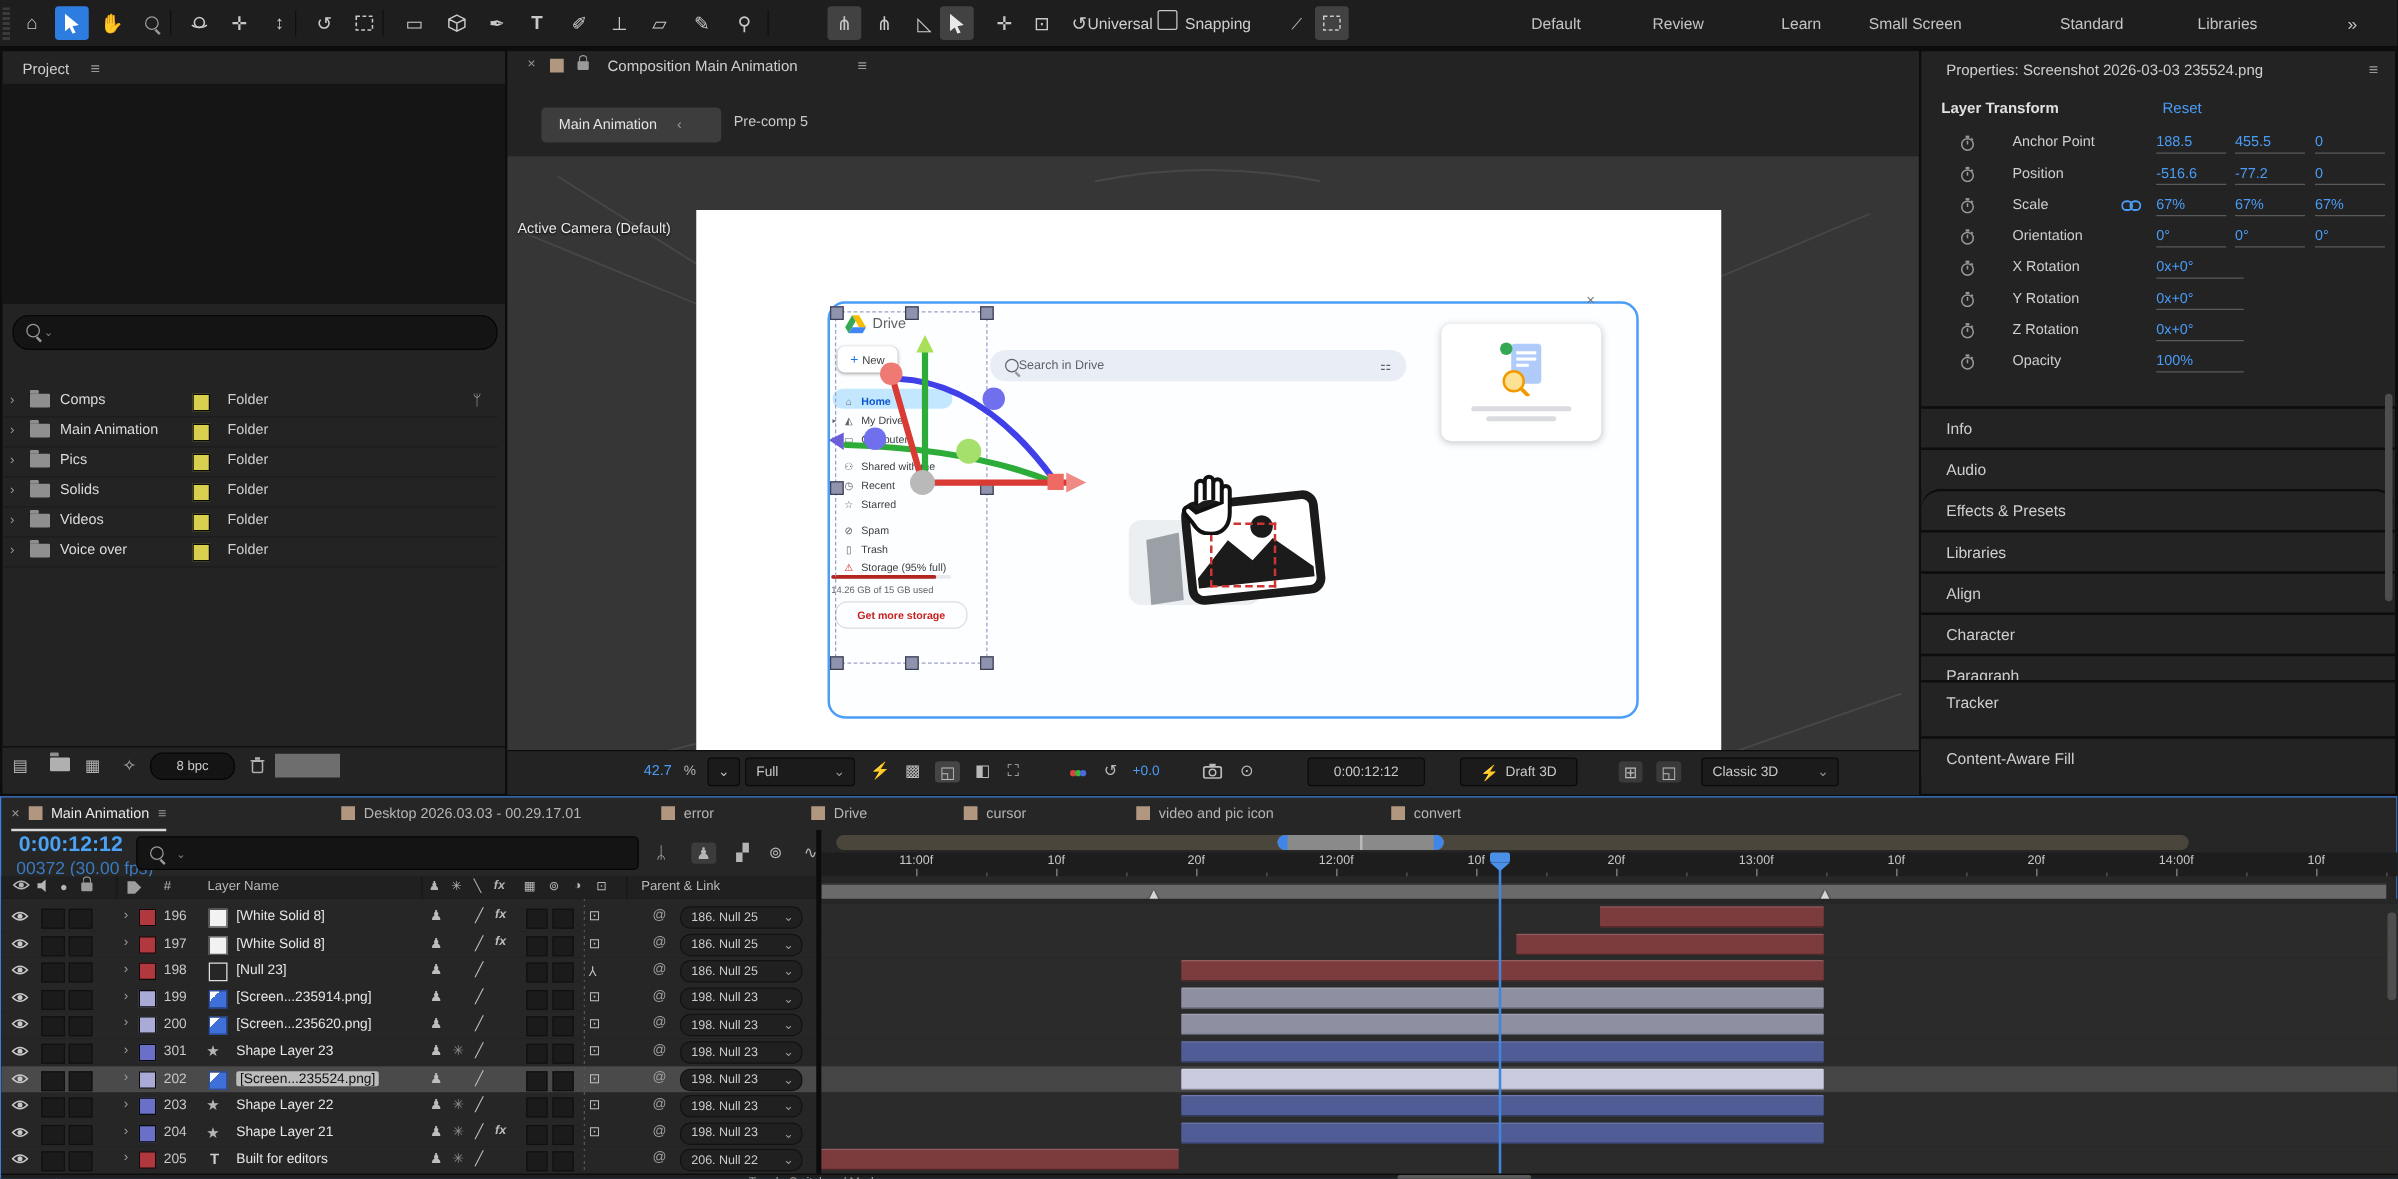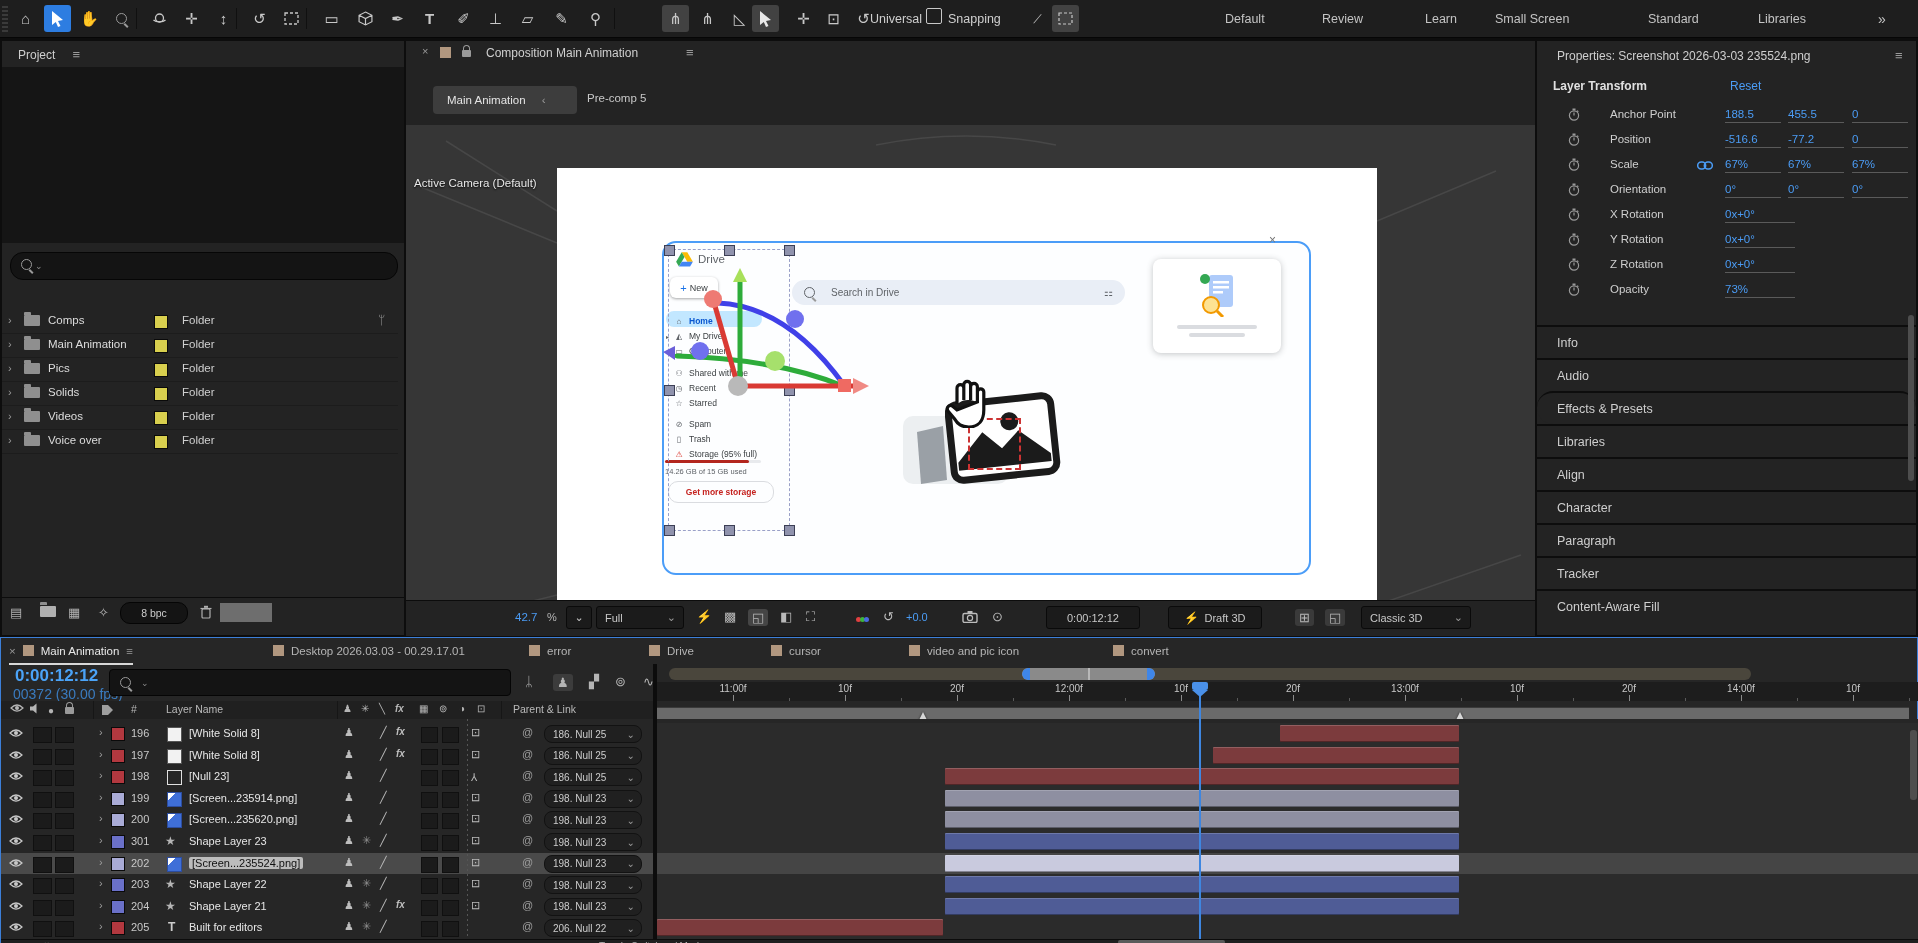--- a/index.html
+++ b/index.html
@@ -351,21 +351,21 @@
           </div>
         </div>
       <div id="storagebar" class="ab">
           <div></div>
         </div>
       <span id="gbtext" class="ab">14.26 GB of 15 GB used</span>
       <div id="morestorage" class="ab">Get more storage</div>
       
       <div id="dsearch" class="ab">
         <span class="mag" style="margin-left:12px;border-color:#5f6368"></span>
-        <span style="margin-left:16px">Search in Drive</span>
+        <span style="margin-left:0">Search in Drive</span>
         <span style="margin-left:auto;margin-right:12px;color:#5f6368">⚏</span>
       </div>
       
       <div id="selbox" class="ab"></div>
       <div id="handles-host">
           <div class="sel-handle" style="left: 107px; top: 77px;"></div>
           <div class="sel-handle" style="left: 167px; top: 77px;"></div>
           <div class="sel-handle" style="left: 227px; top: 77px;"></div>
           <div class="sel-handle" style="left: 107px; top: 217px;"></div>
           <div class="sel-handle" style="left: 227px; top: 217px;"></div>
@@ -553,32 +553,32 @@
         <div class="prop-val" style="left: 188px; width: 70px;">0x+0°</div>
       </div>
       <div class="prop-row" style="top: 237px;">
         <div style="position: absolute; left: 31px; top: 5px;"><svg width="12" height="13">
             <circle cx="6" cy="7.5" r="4.6" fill="none" stroke="#9a9a9a" stroke-width="1.2"></circle>
             <line x1="6" y1="7.5" x2="6" y2="4.5" stroke="#9a9a9a" stroke-width="1.2"></line>
             <rect x="4.5" y="0.5" width="3" height="1.8" fill="#9a9a9a"></rect>
             <line x1="9" y1="2.6" x2="10.3" y2="3.8" stroke="#9a9a9a" stroke-width="1.2"></line>
           </svg></div>
         <div class="prop-label">Opacity</div>
-        <div class="prop-val" style="left: 188px; width: 70px;">73%</div>
+        <div class="prop-val" style="left: 188px; width: 70px;">100%</div>
       </div>
     </div>
   <div id="props-panels-host">
       <div class="props-sec" style="top: 284px;">Info</div>
       <div class="props-sec" style="top: 317px;">Audio</div>
       <div class="props-sec" style="top: 350px; border-radius: 16px;">Effects &amp; Presets</div>
       <div class="props-sec" style="top: 383px;">Libraries</div>
       <div class="props-sec" style="top: 416px;">Align</div>
       <div class="props-sec" style="top: 449px;">Character</div>
       <div class="props-sec" style="top: 482px;">Paragraph</div>
-      <div class="props-sec" style="top: 515px;">Tracker</div>
+      <div class="props-sec" style="top: 503px;">Tracker</div>
       <div class="props-sec" style="top: 548px;">Content-Aware Fill</div>
     </div>
   <div class="ab" style="left:371px;top:274px;width:6px;height:166px;background:#4e4e4e;border-radius:3px"></div>
 </div>
 
 <div id="timeline" class="ab">
   <div id="tl-tabs-host">
       <div class="tl-tab active" style="left: 8px;">
         <span style="color: rgb(154, 154, 154);">×</span>
         <span class="tansq"></span>

